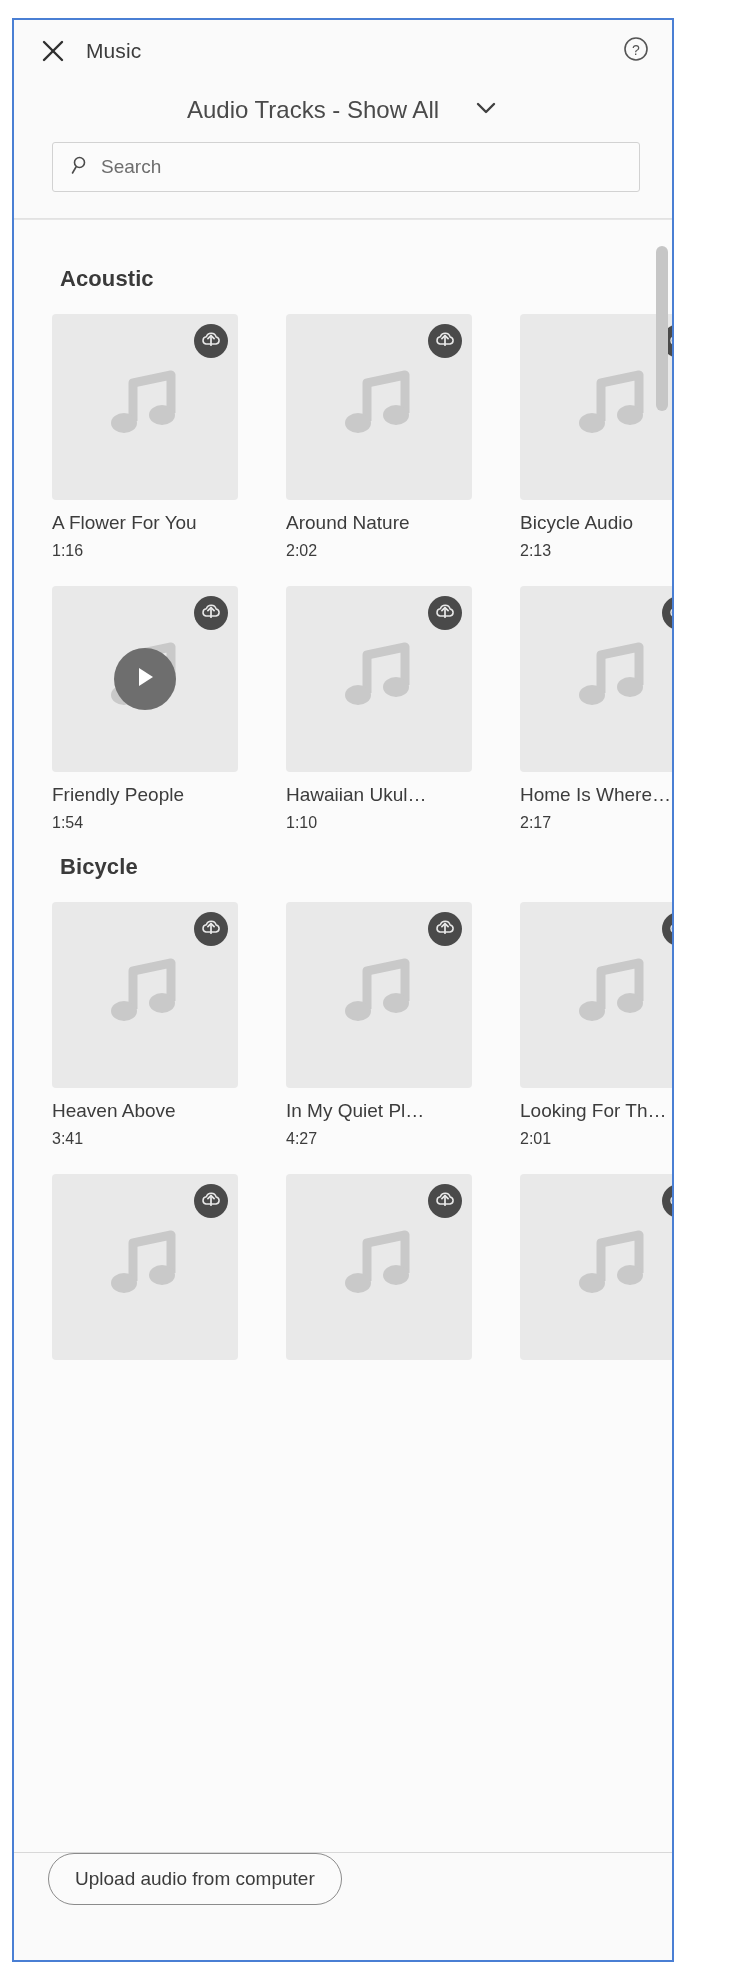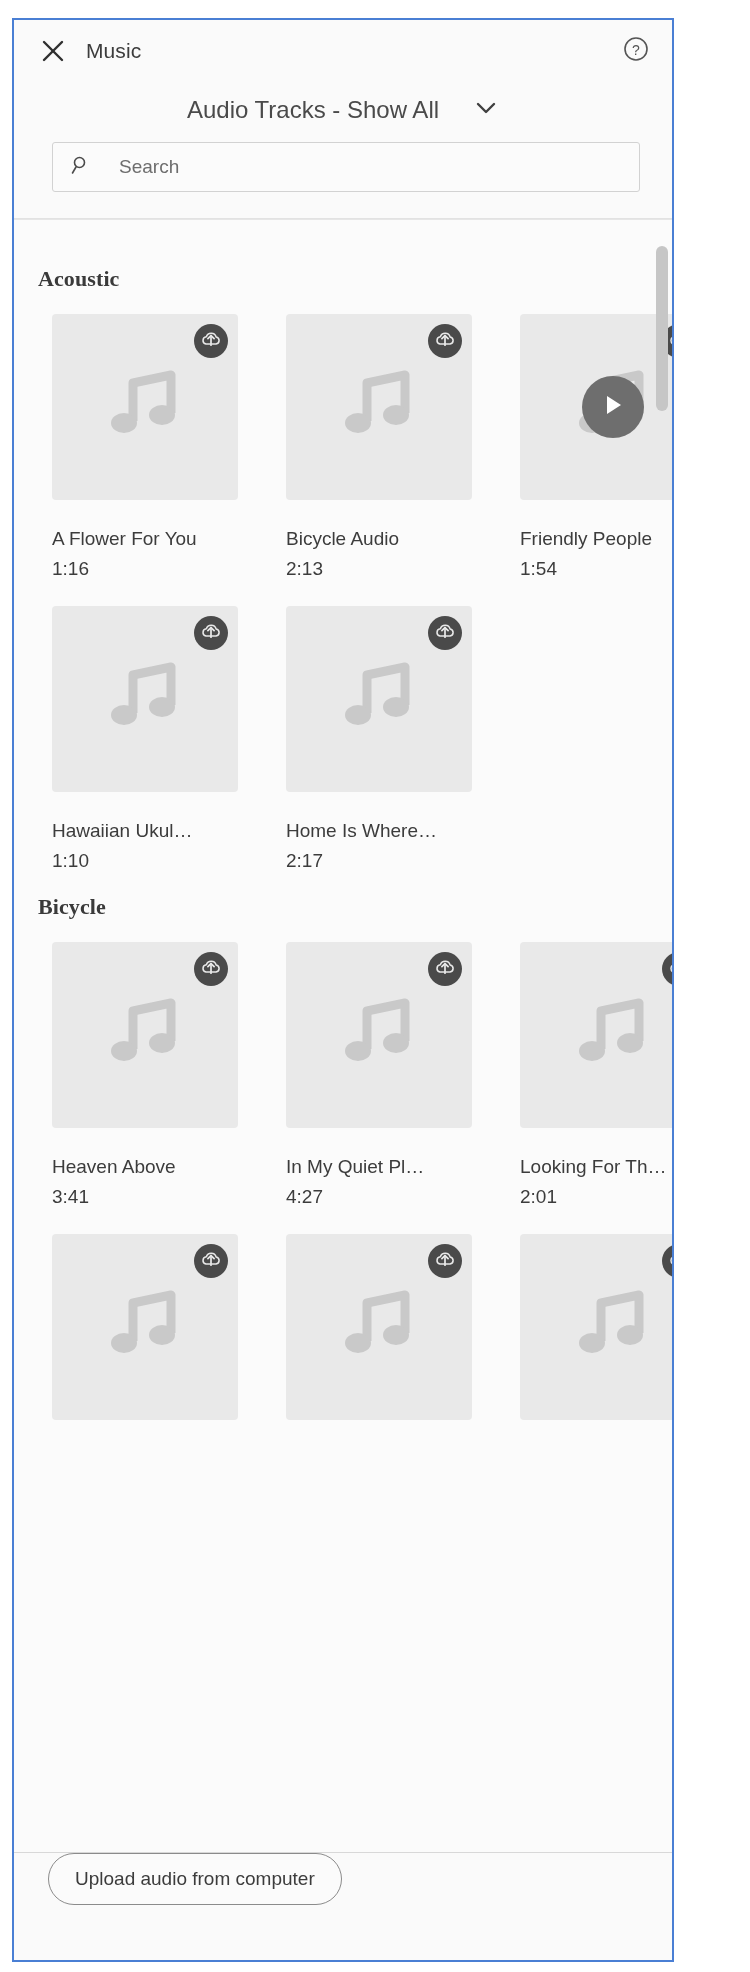--- a/index.html
+++ b/index.html
@@ -87,21 +87,21 @@
     padding: 4px 32px 26px 38px;
   }
   .search-box {
     height: 50px;
     border: 1px solid #d2d2d2;
     border-radius: 3px;
     background: #fbfbfb;
     display: flex;
     align-items: center;
     padding: 0 18px;
-    gap: 28px;
+    gap: 10px;
     cursor: text;
   }
   .search-input {
     border: 0;
     outline: 0;
     background: transparent;
     font-family: "Liberation Sans", sans-serif;
     font-size: 19px;
     color: #3c3c3c;
     width: 100%;
@@ -121,23 +121,22 @@
     position: absolute;
     inset: 0;
     padding: 30px 0 0 0;
     overflow: hidden;
   }
   .section { padding: 0 0 6px 0; }
   .section-title {
     font-size: 22px;
     font-weight: bold;
     color: #3a3a3a;
-    padding: 16px 0 22px 24px;
+    padding: 16px 0 22px 46px;
     letter-spacing: .1px;
-    font-family: Liberation Serif, serif;
   }
   .grid {
     display: grid;
     grid-template-columns: repeat(3, 186px);
     column-gap: 48px;
     row-gap: 26px;
     padding-left: 38px;
   }
   .card { width: 186px; cursor: pointer; }
   .thumb {
@@ -165,29 +164,29 @@
     position: absolute;
     left: 50%; top: 50%;
     transform: translate(-50%, -50%);
     width: 62px; height: 62px;
     border-radius: 50%;
     background: #6e6e6e;
     display: flex; align-items: center; justify-content: center;
     cursor: pointer;
   }
   .card-title {
-    margin-top: 28px;
+    margin-top: 12px;
     font-size: 19px;
     color: #3c3c3c;
     white-space: nowrap;
     overflow: hidden;
   }
   .card-dur {
     margin-top: 8px;
-    font-size: 19px;
+    font-size: 16px;
     color: #3c3c3c;
   }
 
   
   .scrollbar-track {
     position: absolute;
     right: 4px; top: 4px; bottom: 4px;
     width: 12px;
     background: transparent;
     cursor: pointer;
@@ -305,20 +304,38 @@
                       <ellipse cx="65" cy="58" rx="13" ry="10" fill="#c9c9c9"></ellipse>
                     </svg></span>
                   <span class="cloud-badge">
                     <span><svg width="22" height="22" viewBox="0 0 24 24">
                         <path d="M6.5 17.5 A4 4 0 0 1 6.9 9.6 A5.6 5.6 0 0 1 17.6 9.8 A3.9 3.9 0 0 1 17.5 17.5 Z" fill="none" stroke="#e8e8e8" stroke-width="1.7" stroke-linejoin="round"></path>
                         <line x1="12" y1="18.8" x2="12" y2="8.4" stroke="#e8e8e8" stroke-width="1.9" stroke-linecap="round"></line>
                         <polyline points="8.6,11.6 12,8.2 15.4,11.6" fill="none" stroke="#e8e8e8" stroke-width="1.9" stroke-linecap="round" stroke-linejoin="round"></polyline>
                       </svg></span>
                   </span>
                 </div>
+                <div class="card-title">Around Nature</div>
+                <div class="card-dur">2:02</div>
+              </div>
+              <div class="card">
+                <div class="thumb">
+                  <span class="note-icon"><svg width="96" height="96" viewBox="0 0 96 96">
+                      <path d="M36 64 L36 26 L74 18 L74 56" fill="none" stroke="#c9c9c9" stroke-width="9" stroke-linejoin="round" stroke-linecap="butt"></path>
+                      <ellipse cx="27" cy="66" rx="13" ry="10" fill="#c9c9c9"></ellipse>
+                      <ellipse cx="65" cy="58" rx="13" ry="10" fill="#c9c9c9"></ellipse>
+                    </svg></span>
+                  <span class="cloud-badge">
+                    <span><svg width="22" height="22" viewBox="0 0 24 24">
+                        <path d="M6.5 17.5 A4 4 0 0 1 6.9 9.6 A5.6 5.6 0 0 1 17.6 9.8 A3.9 3.9 0 0 1 17.5 17.5 Z" fill="none" stroke="#e8e8e8" stroke-width="1.7" stroke-linejoin="round"></path>
+                        <line x1="12" y1="18.8" x2="12" y2="8.4" stroke="#e8e8e8" stroke-width="1.9" stroke-linecap="round"></line>
+                        <polyline points="8.6,11.6 12,8.2 15.4,11.6" fill="none" stroke="#e8e8e8" stroke-width="1.9" stroke-linecap="round" stroke-linejoin="round"></polyline>
+                      </svg></span>
+                  </span>
+                </div>
                 <div class="card-title">Bicycle Audio</div>
                 <div class="card-dur">2:13</div>
               </div>
               <div class="card">
                 <div class="thumb">
                   <span class="note-icon"><svg width="96" height="96" viewBox="0 0 96 96">
                       <path d="M36 64 L36 26 L74 18 L74 56" fill="none" stroke="#c9c9c9" stroke-width="9" stroke-linejoin="round" stroke-linecap="butt"></path>
                       <ellipse cx="27" cy="66" rx="13" ry="10" fill="#c9c9c9"></ellipse>
                       <ellipse cx="65" cy="58" rx="13" ry="10" fill="#c9c9c9"></ellipse>
                     </svg></span>

